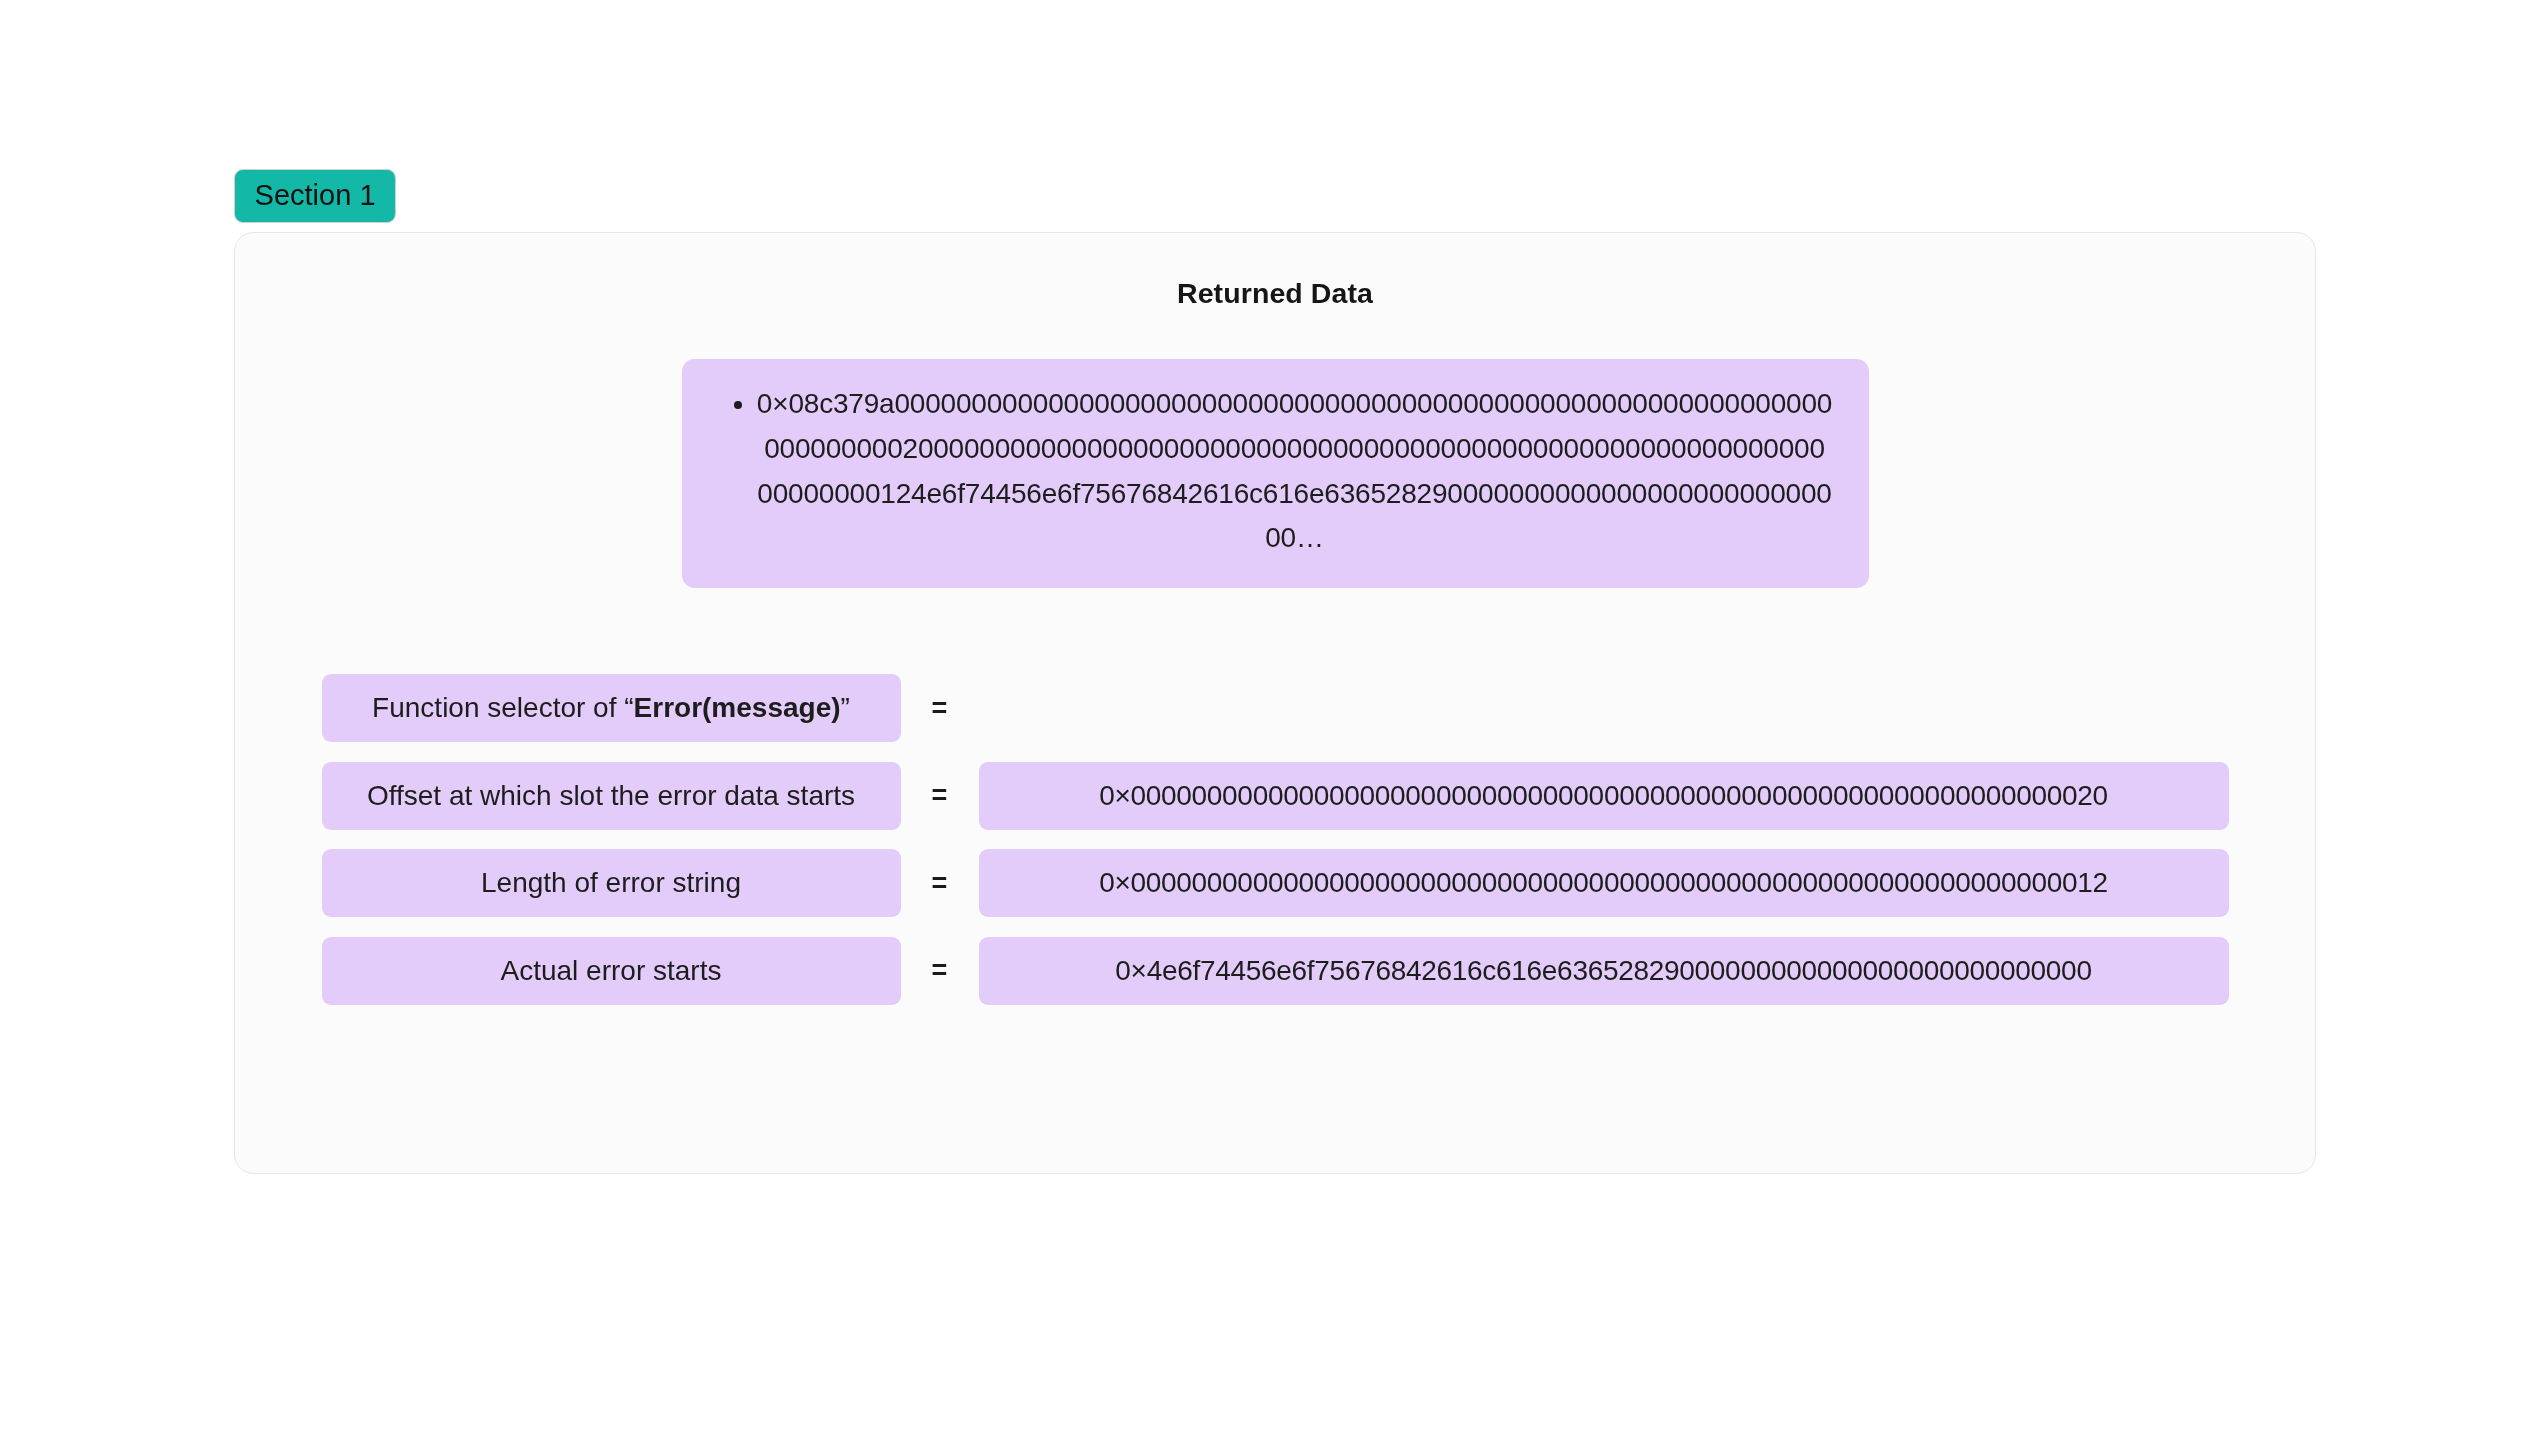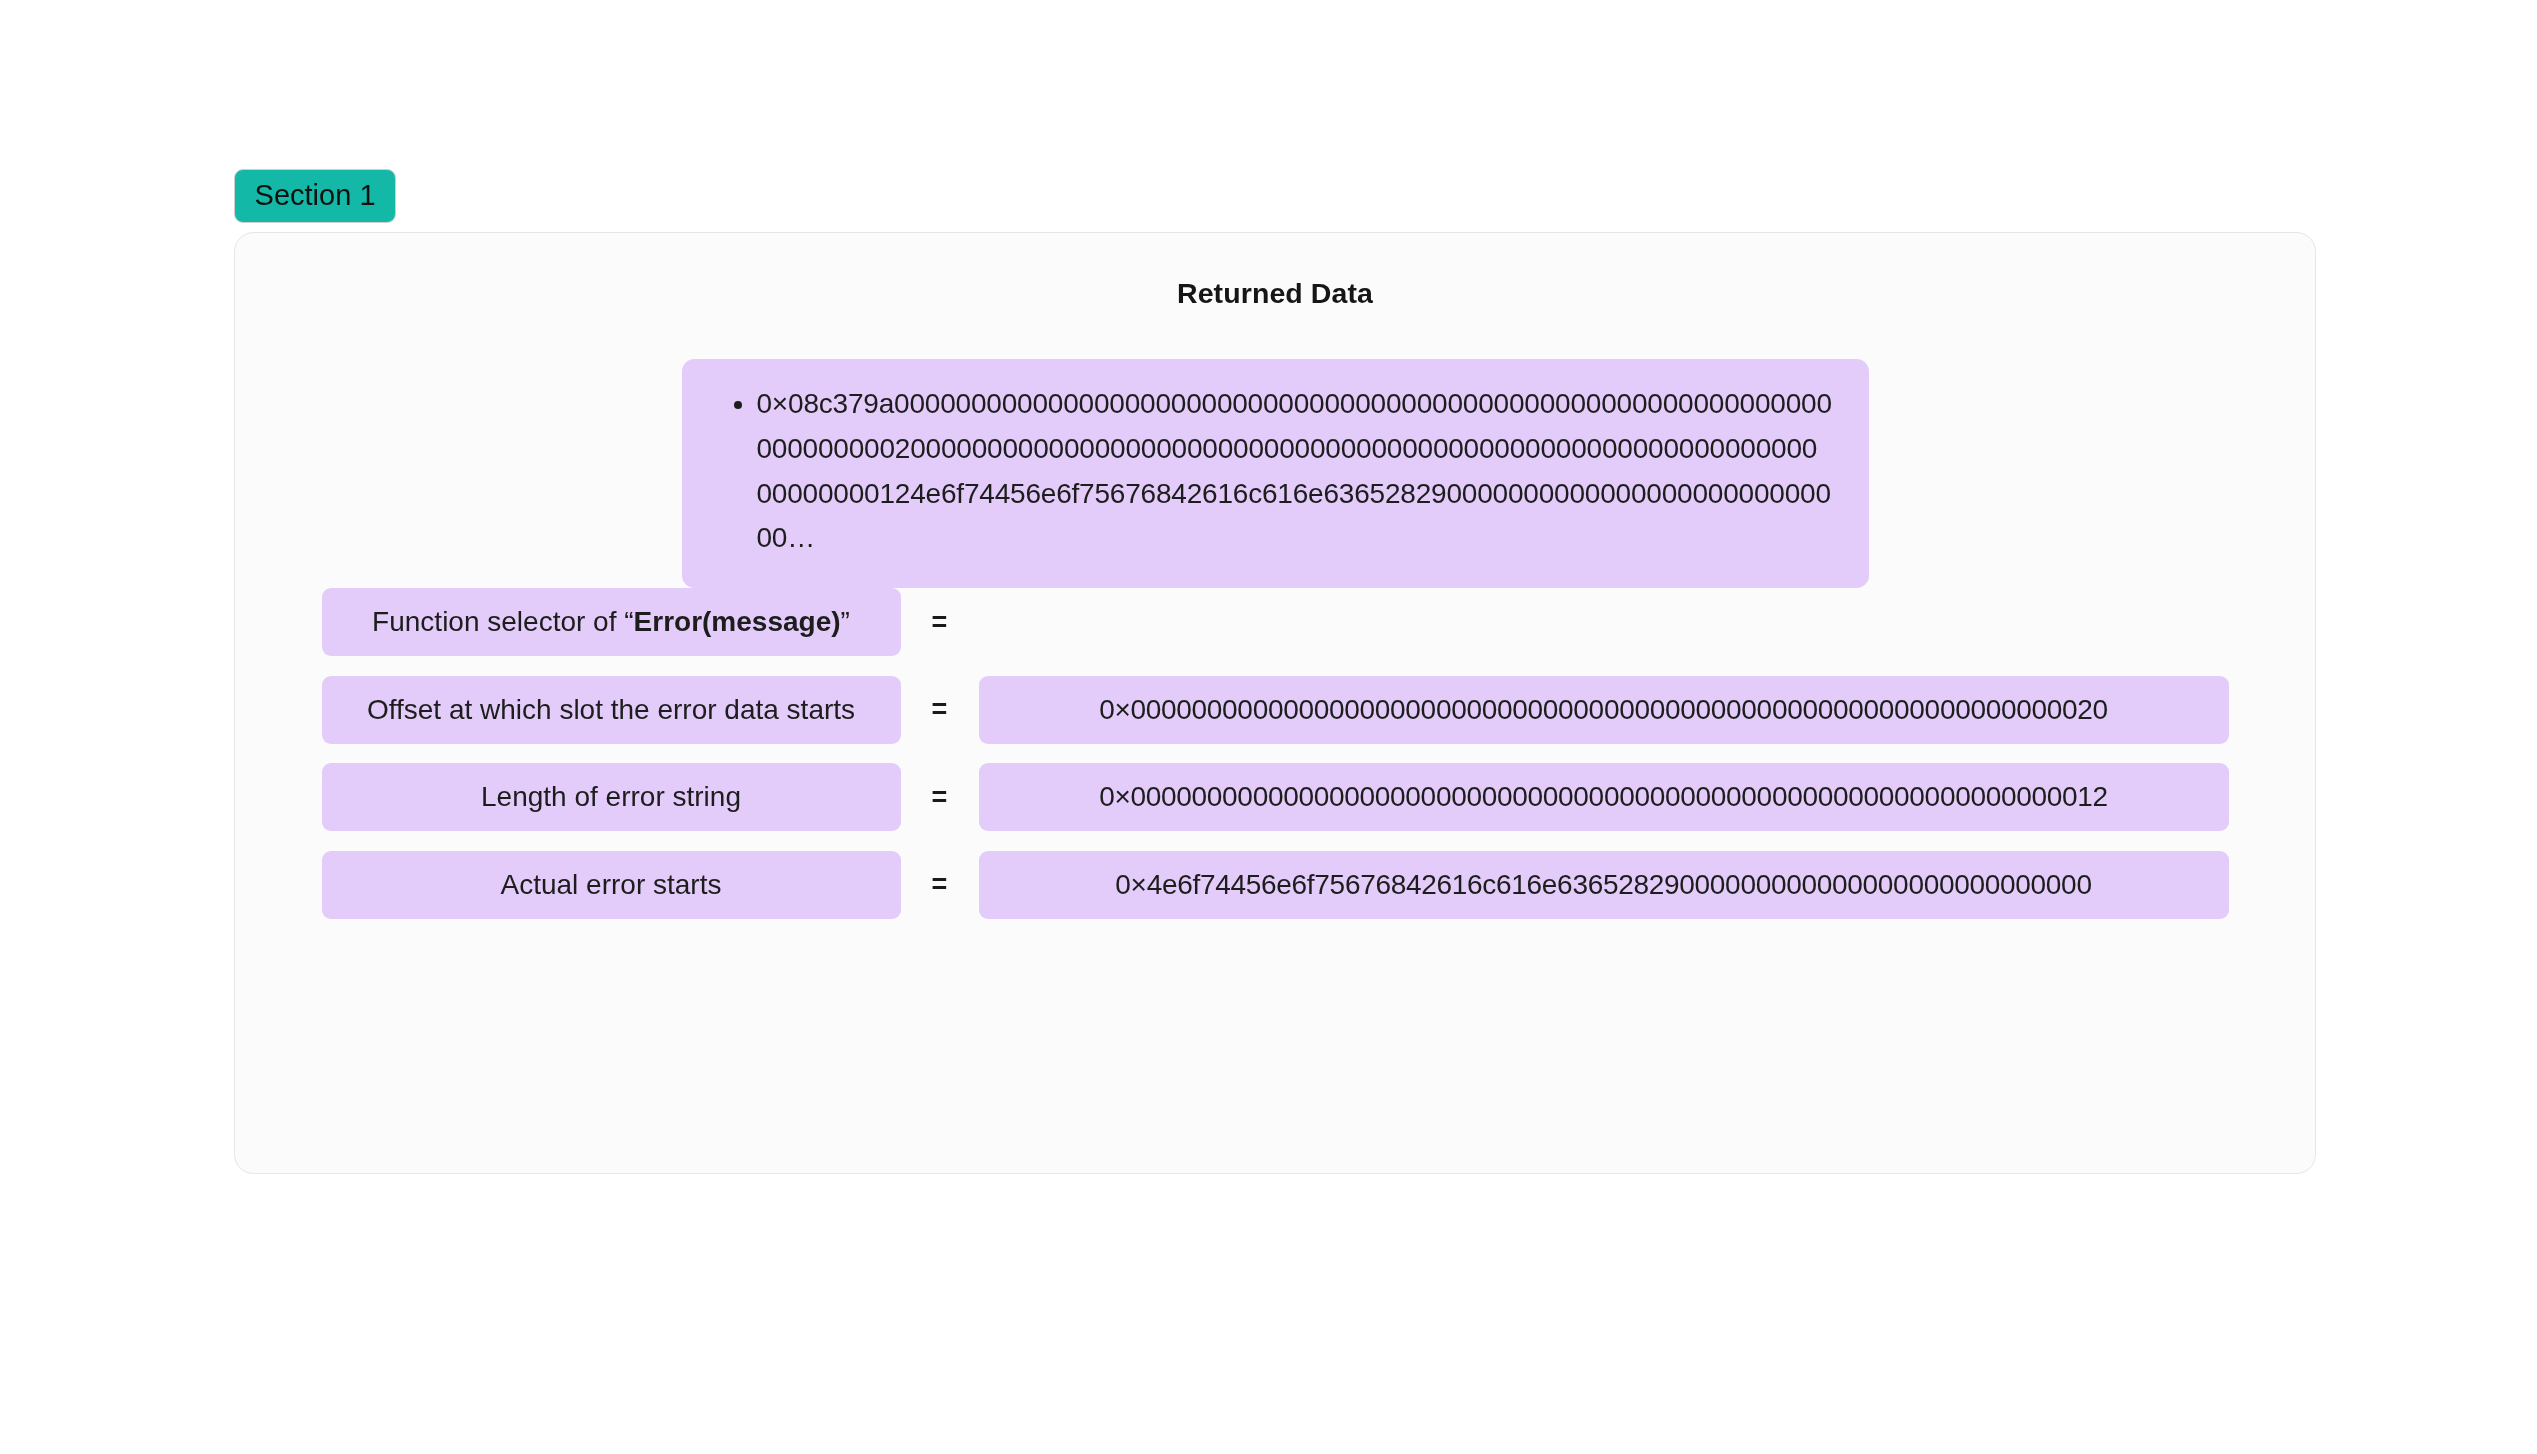--- a/index.html
+++ b/index.html
@@ -71,27 +71,28 @@
 
   .blob ul {
     list-style: disc;
     padding-left: 39px;
   }
 
   .blob li {
     font-size: 28px;
     line-height: 1.6;
     color: #1d1d1d;
-    text-align: left;
+    text-align: center;
     word-break: break-all;
     letter-spacing: -0.2px;
   }
 
   
   .rows {
+    margin-top: 86px;
     display: flex;
     flex-direction: column;
     gap: 19.6px;
     align-items: center;
   }
 
   .row {
     display: flex;
     align-items: center;
     width: 1907px;

